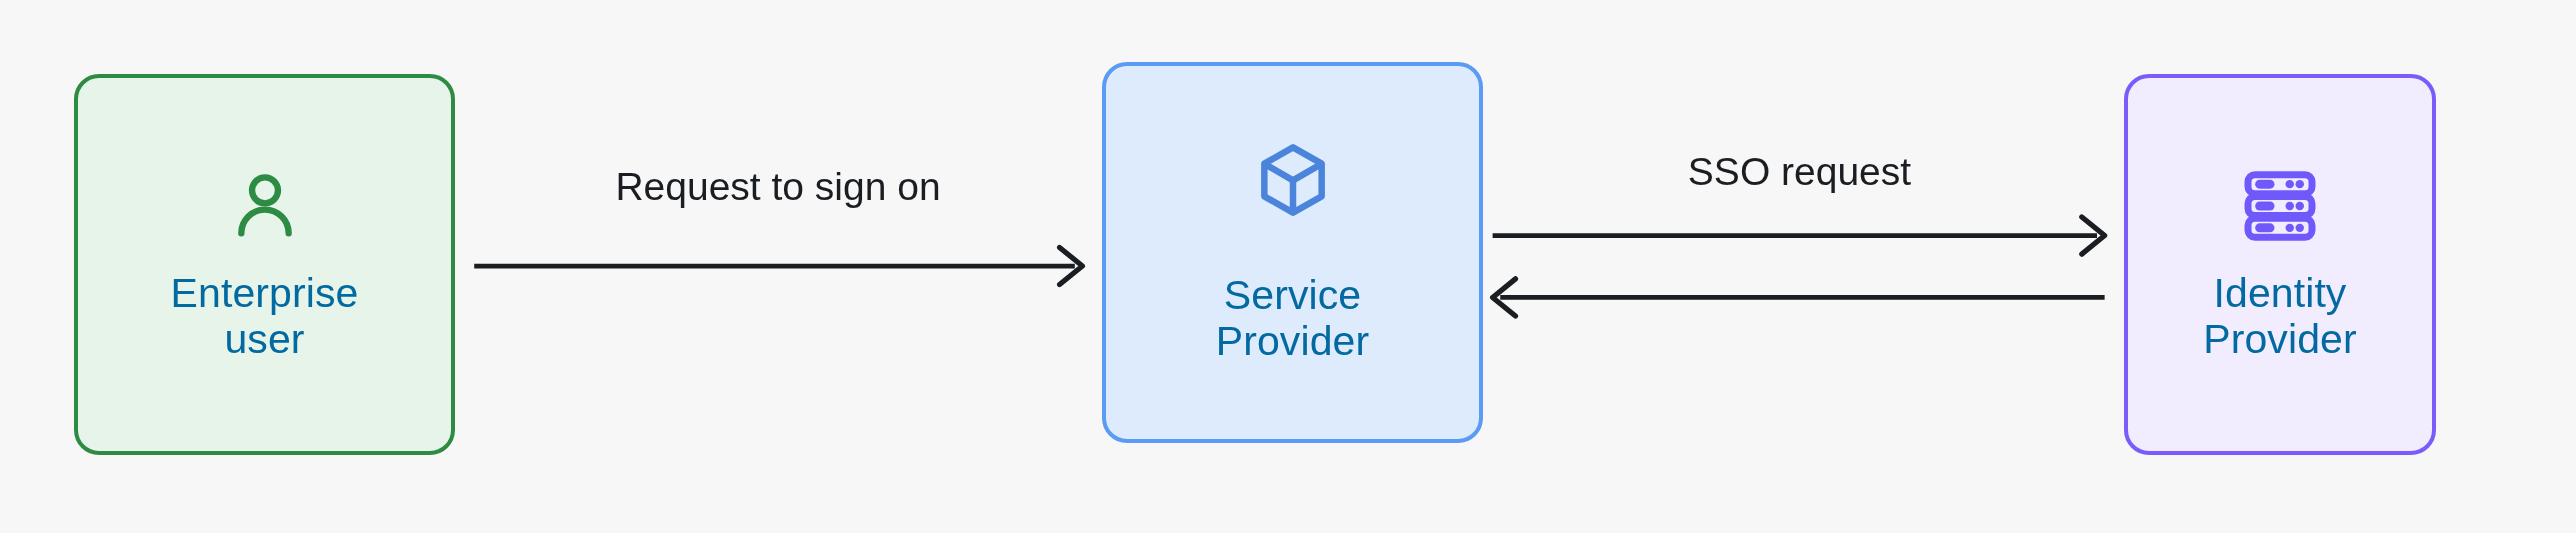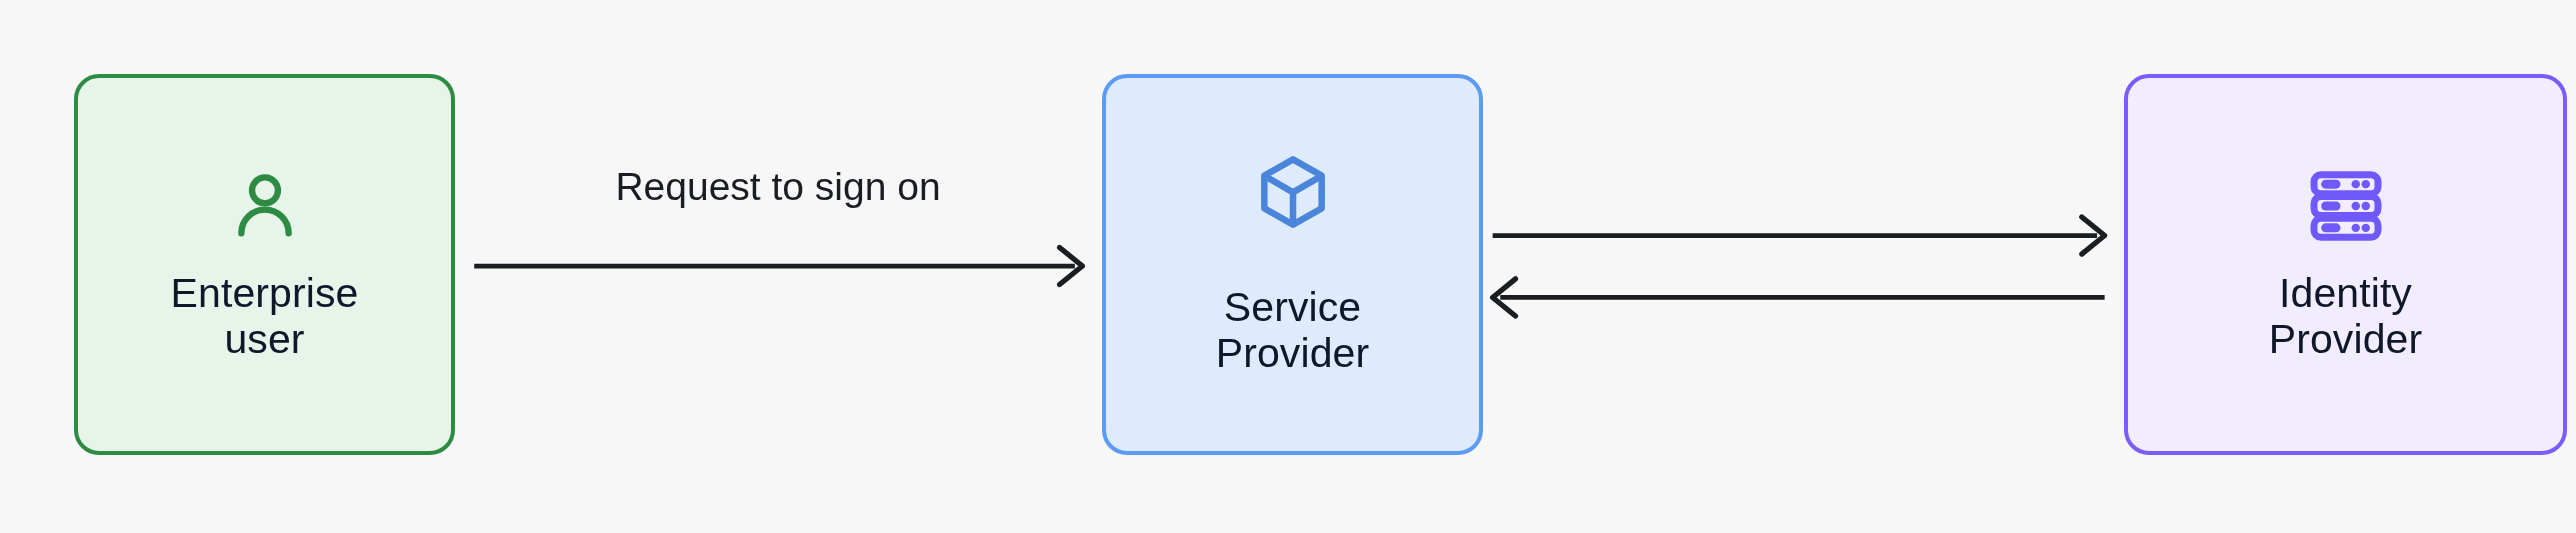--- a/index.html
+++ b/index.html
@@ -38,49 +38,49 @@
   .node-icon {
     width: 80px;
     height: 80px;
     display: block;
     margin-bottom: 25px;
   }
 
   .node-label {
     font-size: 41px;
     line-height: 1.12;
-    color: #0f172a;
+    color: #0369a1;
     text-align: center;
     letter-spacing: 0.1px;
     white-space: pre-line;
   }
 
   #node-enterprise-user {
     left: 74px;
     top: 74px;
     width: 381px;
     height: 381px;
     border-color: #2E8B43;
     background: #E6F4EA;
   }
 
   #node-service-provider {
     left: 1102px;
-    top: 74px;
+    top: 62px;
     width: 381px;
     height: 381px;
     border-color: #5B9BF3;
     background: #DDEBFD;
     gap: 28px;
   }
 
   #node-identity-provider {
     left: 2124px;
     top: 74px;
-    width: 443px;
+    width: 312px;
     height: 381px;
     border-color: #7B5CFA;
     background: #F2EDFE;
   }
 
   
   .connector-svg {
     position: absolute;
     left: 0;
     top: 0;
@@ -188,16 +188,17 @@
     </g>
 
     <g>
       <line class="edge-line" x1="1575" y1="312.5" x2="2210" y2="312.5"></line>
       <polyline class="edge-head" points="1591,293 1567,312.5 1591,332"></polyline>
     </g>
   </svg>
 
   <div class="edge-label" id="edge-label-request-to-sign-on">Request to sign on</div>
 
+  <div class="edge-label" id="edge-label-sso-request">SSO request</div>
 
 
 </div>
 
 
 </body></html>

